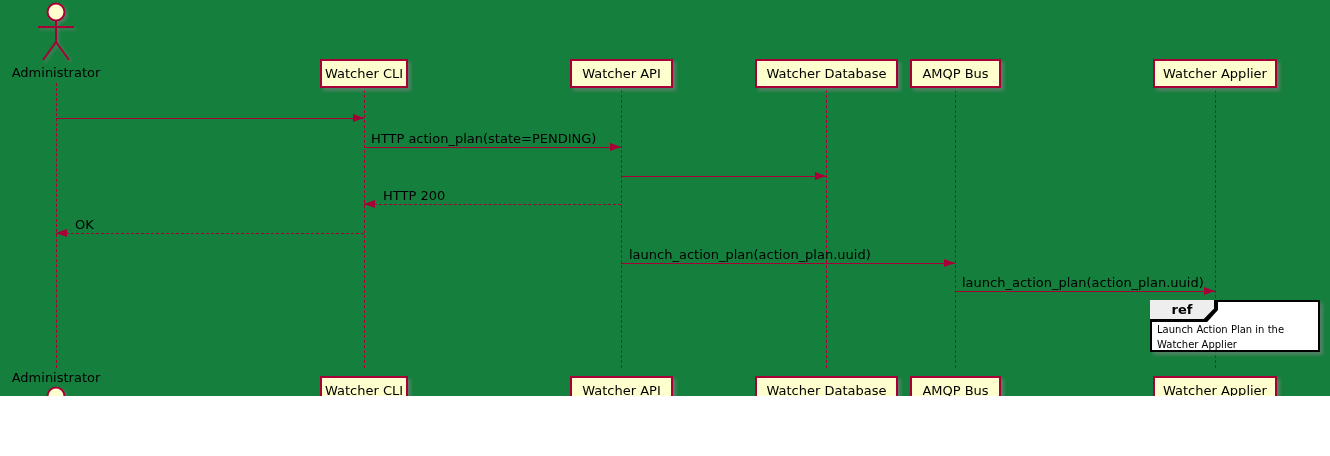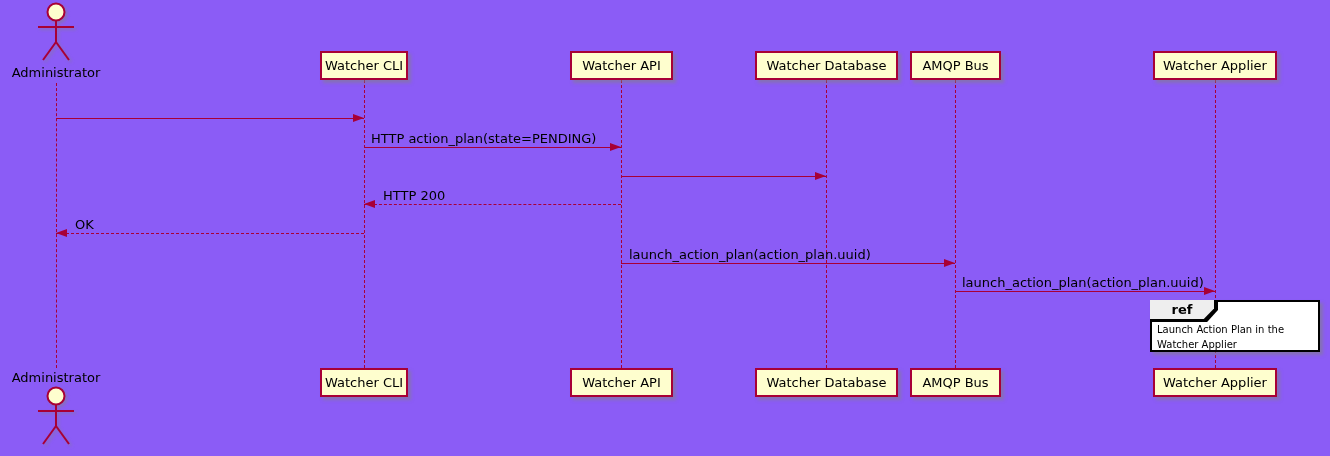--- a/index.html
+++ b/index.html
@@ -1,27 +1,28 @@
 <!DOCTYPE html>
 <html><head>
 <meta charset="utf-8">
 <style>
   html,body { margin:0; padding:0; background:#fff; }
   .canvas {
-    position:relative; width:1330px; height:456px;
-    background:#8b5cf6; overflow:hidden;
+    position:relative; width:1330px; height:396px;
+    background:#15803d; overflow:hidden;
     font-family:"DejaVu Sans", sans-serif; color:#000;
   }
   
   .participant {
     position:absolute; box-sizing:border-box; height:29px;
     background:#FEFECE; border:2px solid #A80036;
     display:flex; align-items:center; justify-content:center;
     font-size:13px; white-space:nowrap;
     box-shadow:3px 3px 3px rgba(130,130,130,0.55);
+    margin-top:8px;
   }
   .p-cli     { left:320px;  width:88px;  }
   .p-api     { left:570px;  width:103px; }
   .p-db      { left:755px;  width:143px; }
   .p-amqp    { left:910px;  width:91px;  }
   .p-applier { left:1153px; width:124px; }
   .row-top    { top:51px; }
   .row-bottom { top:368px; }
 
   

